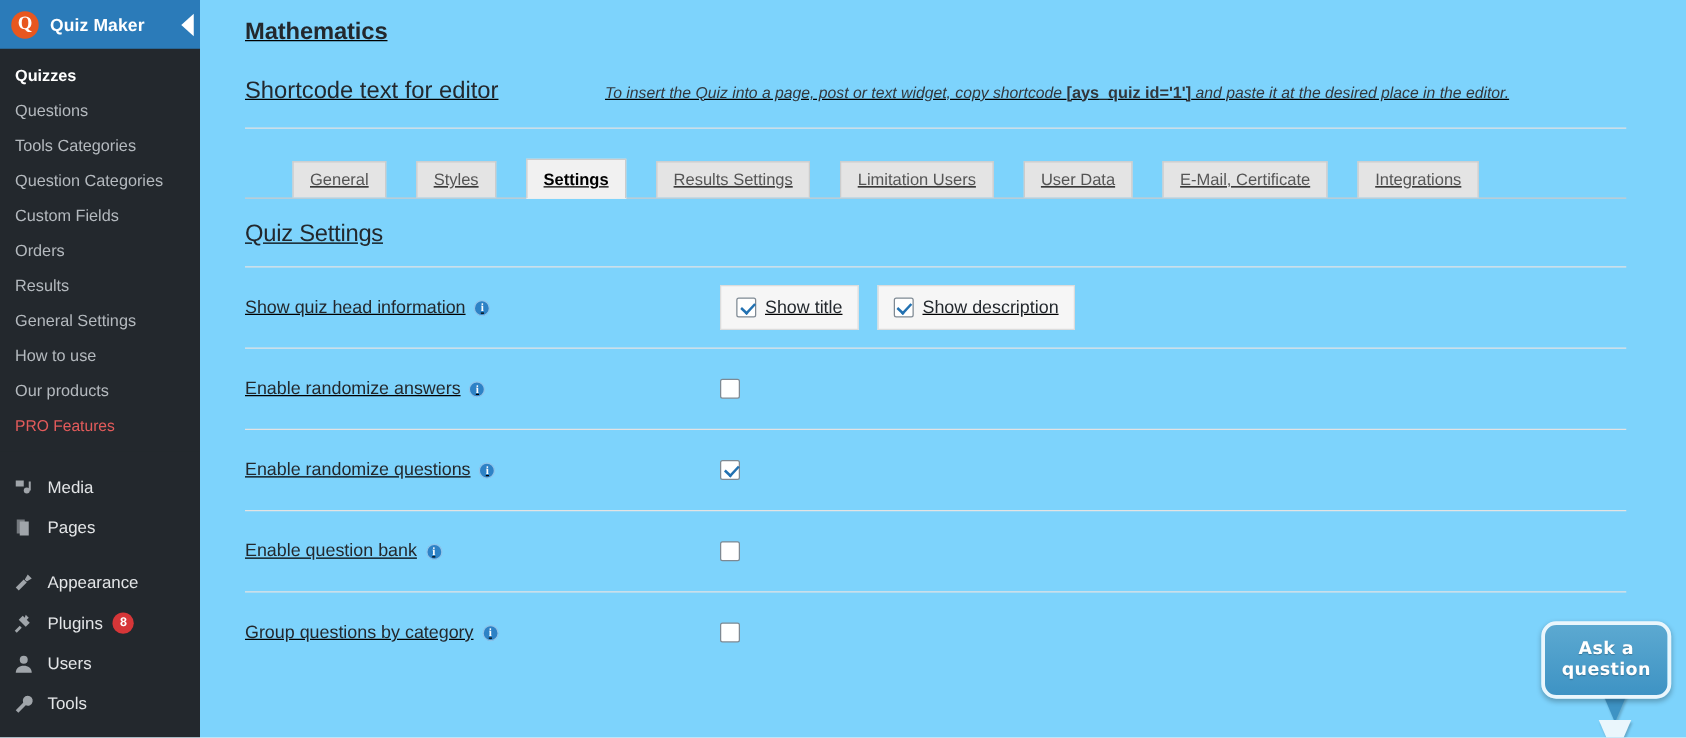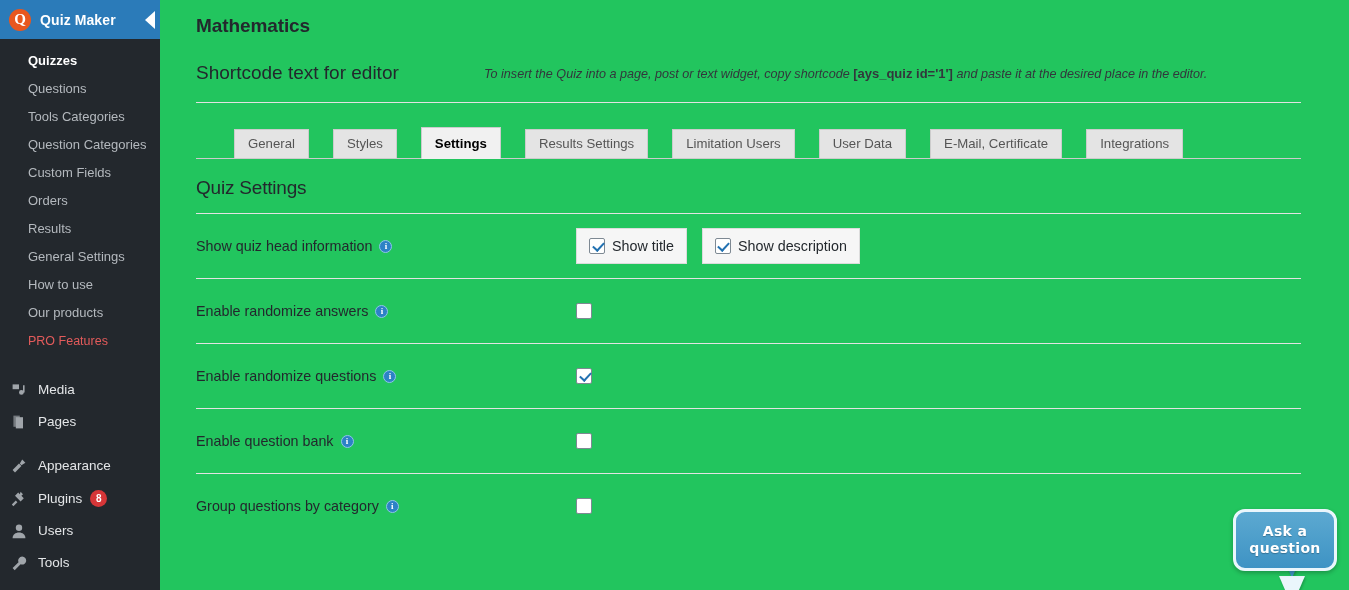--- a/index.html
+++ b/index.html
@@ -38,21 +38,21 @@
     color: #fff; font-size: 14px; font-weight: bold;
     margin-left: 9px; letter-spacing: .1px;
   }
   .collapse-arrow {
     position: absolute; right: 0; top: 0;
     width: 22px; height: 39px;
     display: flex; align-items: center; justify-content: center;
   }
   .collapse-arrow svg { display: block; }
 
-  .qm-menu { padding: 8px 0 6px 16px; background: #23282d; }
+  .qm-menu { padding: 8px 0 6px 0; background: #23282d; }
   .qm-item {
     font-size: 13px; color: #b4b9be;
     padding: 6px 0 6px 12px;
     line-height: 16px;
     cursor: pointer;
   }
   .qm-item.active { color: #fff; font-weight: bold; }
   .qm-item.pro { color: #e35b5b; font-size: 12.5px; }
 
   .wp-sep { height: 10px; }
@@ -74,24 +74,25 @@
     min-width: 17px; height: 17px; border-radius: 50%;
     background: #d63638; color: #fff;
     font-size: 10px; font-weight: bold;
     margin-left: 8px; padding: 0 4px;
   }
   .wp-gap { height: 12px; }
 
   
   .main {
     flex: 1 1 auto;
-    background: #22c55e;
+    background: #7dd3fc;
     padding: 0 12px 0 0;
     position: relative;
     overflow: hidden;
+    text-decoration: underline;
   }
   .inner { padding: 12px 36px 0 36px; }
 
   .page-title {
     font-size: 19px; font-weight: bold; color: #23282d;
     padding: 0 0 0 0; line-height: 28px;
     letter-spacing: -.1px;
   }
 
   .shortcode-row {
@@ -199,21 +200,21 @@
 
   
   .ask-widget {
     position: absolute;
     right: 8px; bottom: 2px;
     width: 112px; height: 96px;
     cursor: pointer;
   }
   .ask-bubble {
     position: absolute;
-    left: 4px; top: 17px;
+    left: 4px; top: 5px;
     width: 104px; height: 62px;
     background: linear-gradient(#5ca9d1, #3e93c4);
     border-radius: 12px;
     border: 3px solid #eaf6fc;
     box-shadow: 0 2px 4px rgba(0,0,0,.25);
     display: flex; align-items: center; justify-content: center;
     text-align: center;
   }
   .ask-text {
     color: #fff; font-weight: bold;

